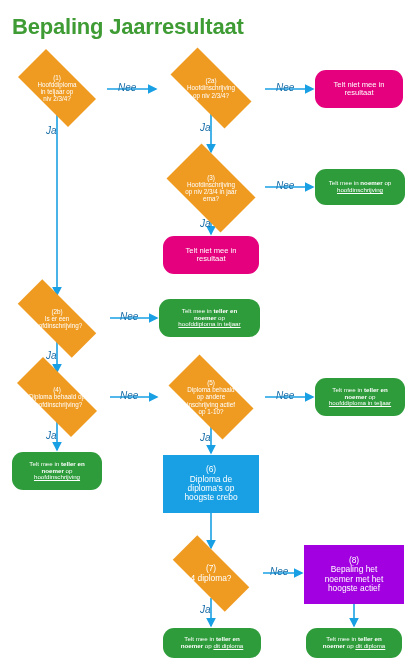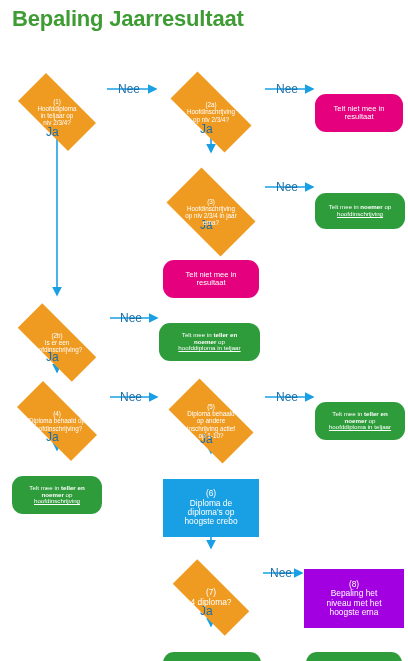--- a/index.html
+++ b/index.html
@@ -20,37 +20,36 @@
   #edges {
     position: absolute;
     left: 0; top: 0;
     width: 408px;
     height: 661px;
     pointer-events: none;
   }
   .title {
     position: absolute;
     left: 12px;
-    top: 6px;
+    top: 14px;
     font-size: 22px;
     font-weight: bold;
     color: #3f9c35;
     letter-spacing: -0.2px;
     white-space: nowrap;
   }
   .node {
     position: absolute;
     box-sizing: border-box;
     display: flex;
     align-items: center;
     justify-content: flex-start;
     text-align: center;
     color: #ffffff;
     line-height: 1.12;
-    margin-top: 24px;
   }
   .node .txt {
     display: block;
     width: 100%;
     padding: 0 2px;
   }
   
   .diamond {
     font-size: 6.3px;
   }
@@ -77,22 +76,23 @@
   .rect {
     border-radius: 0;
     font-size: 8.4px;
   }
   .rect.blue { background: #19a0e4; }
   .rect.purple { background: #a200e0; }
 
   .edge-label {
     position: absolute;
     color: #1a6ea8;
-    font-size: 12px;
+    font-size: 10px;
     white-space: nowrap;
+    font-style: italic;
   }
   b { font-weight: bold; }
   u { text-decoration: underline; }
 </style>
 </head>
 <body>
 
 <div id="canvas">
 
   <div class="title">Bepaling Jaarresultaat</div>
@@ -256,22 +256,22 @@
     <div class="txt">
       <span>(7)</span><br>
       <span>4 diploma?</span>
     </div>
   </div>
 
   <div class="node rect purple" style="left:304px;top:545px;width:100px;height:59px;">
     <div class="txt">
       <span>(8)</span><br>
       <span>Bepaling het</span><br>
-      <span>niveau met het</span><br>
-      <span>hoogste erna</span>
+      <span>noemer met het</span><br>
+      <span>hoogste actief</span>
     </div>
   </div>
 
   <div class="node pill green" style="left:163px;top:628px;width:98px;height:30px;">
     <div class="txt">
       <span>Telt mee in </span><b>teller en</b><br>
       <b>noemer</b><span> op </span><u>dit diploma</u>
     </div>
   </div>
 

